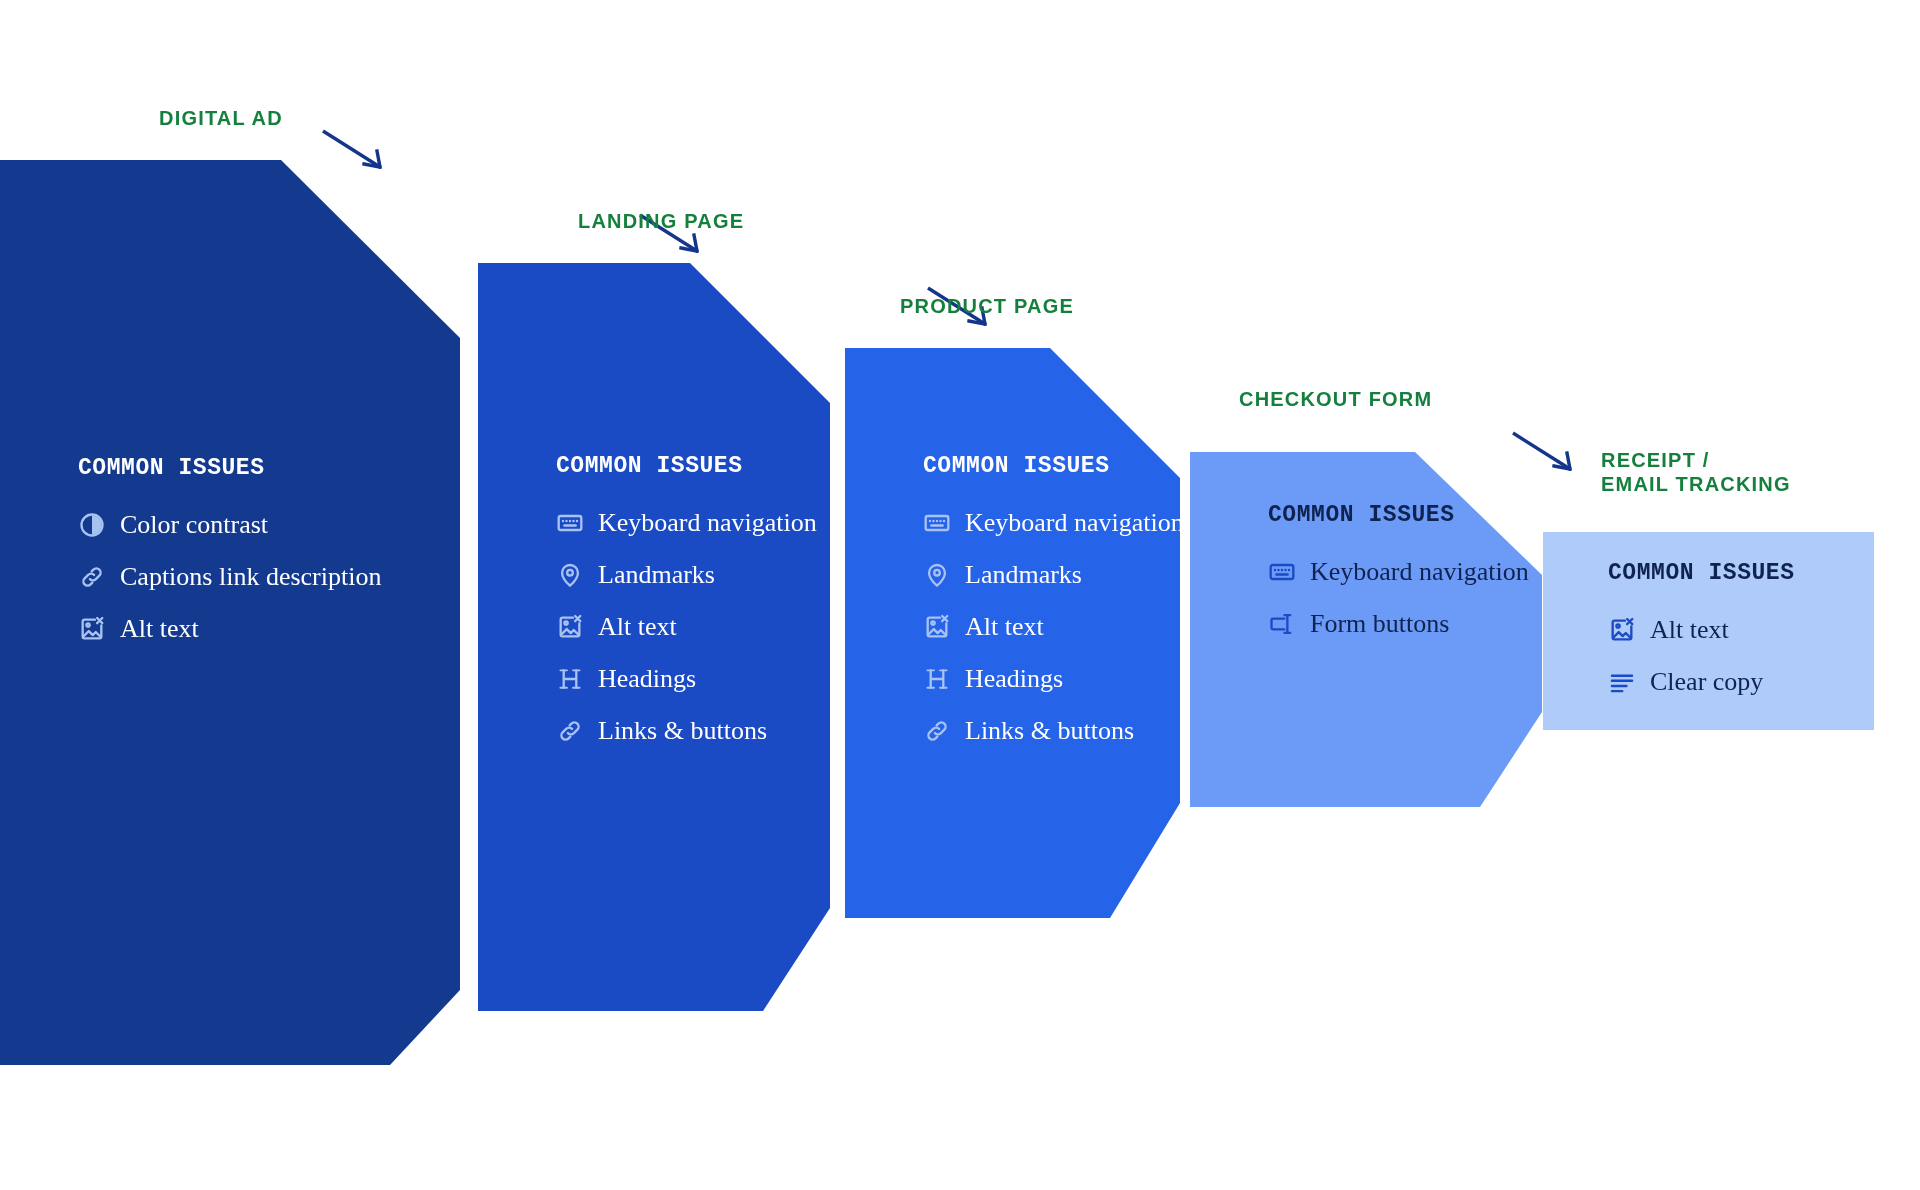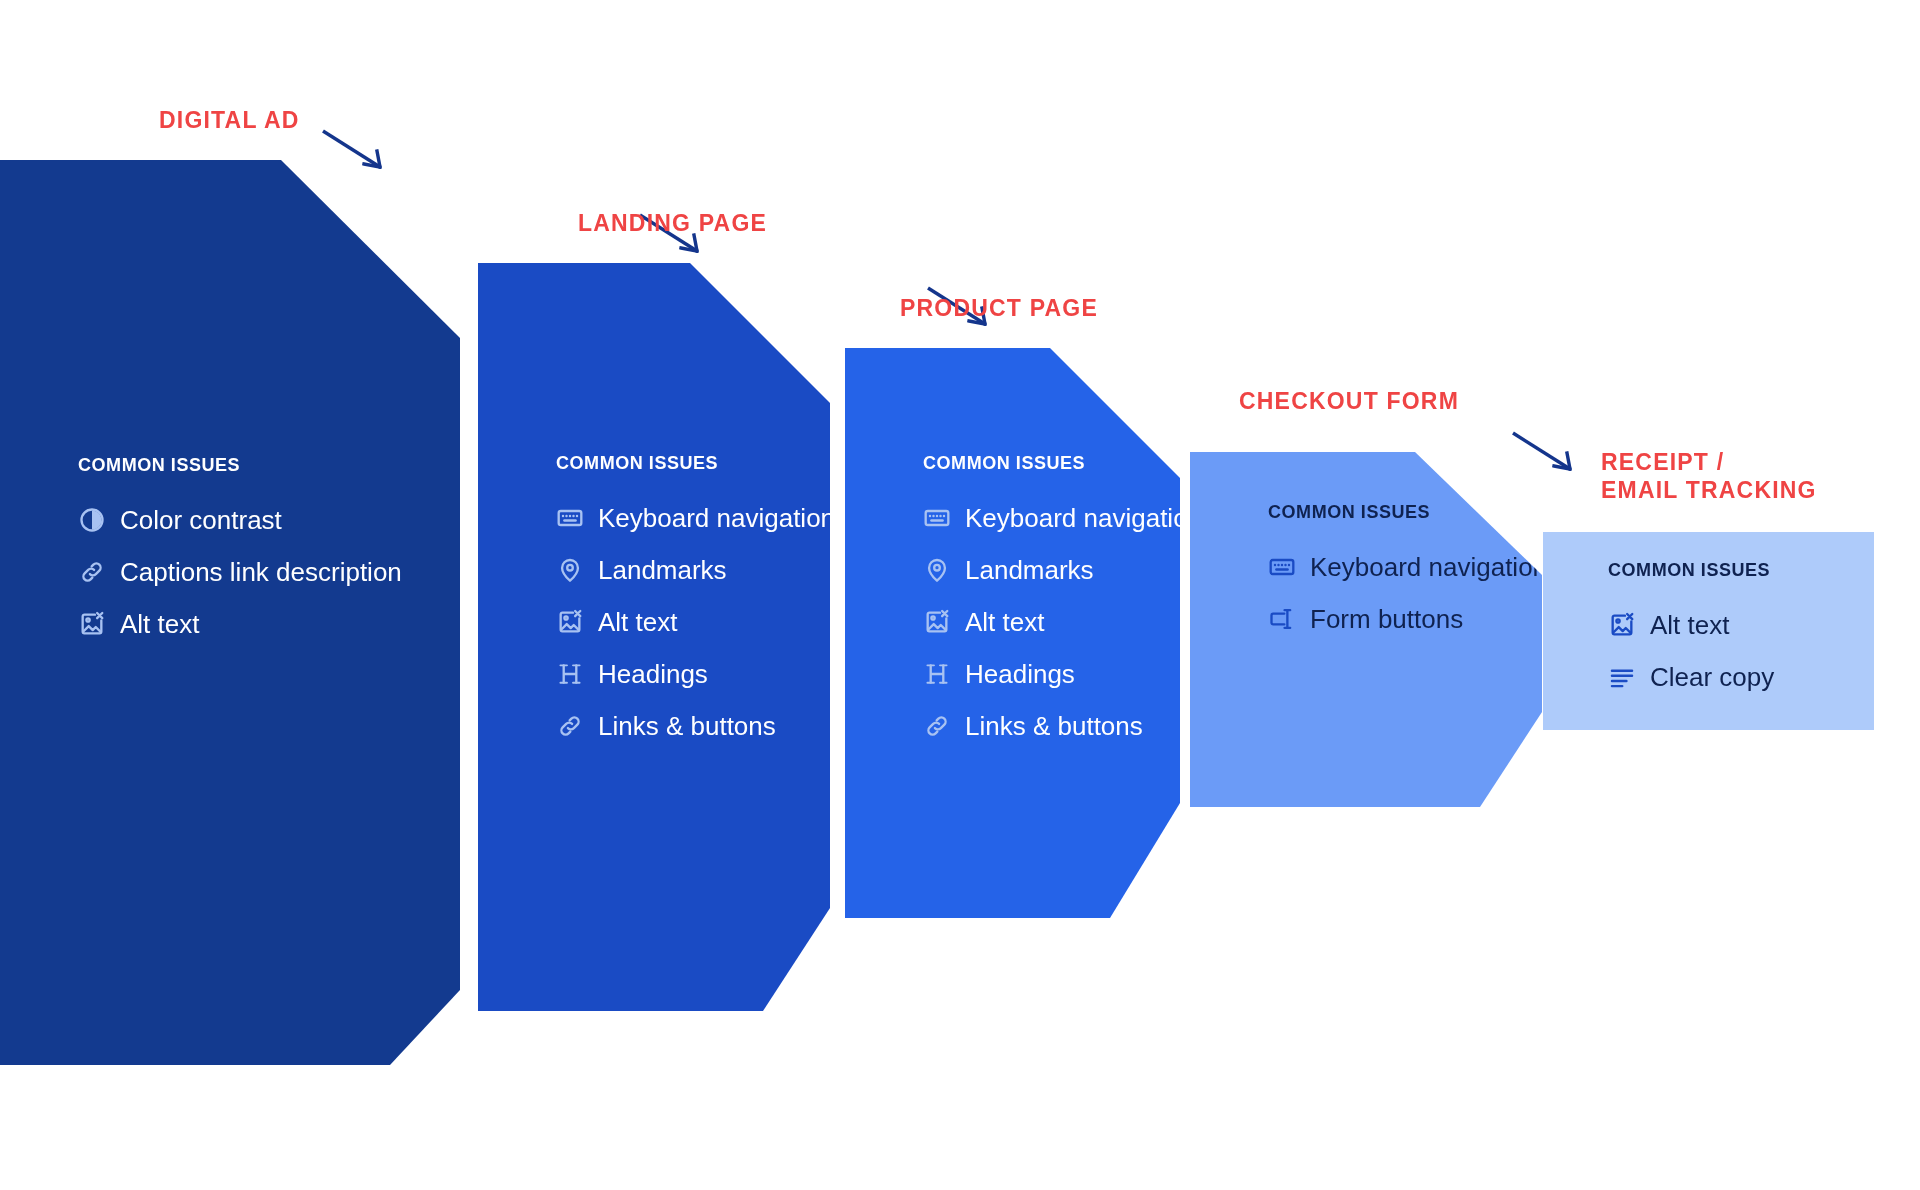--- a/index.html
+++ b/index.html
@@ -7,55 +7,57 @@
     width:1920px;height:1190px;
     background:#ffffff;
     font-family:"Liberation Sans","DejaVu Sans",sans-serif;
     overflow:hidden;
   }
   #stage{position:relative;width:1920px;height:1190px;}
 
   
   .stage-label{
     position:absolute;
-    font-size:23px;
+    font-size:20px;
     font-weight:bold;
     letter-spacing:1.2px;
-    color:#ef4444;
+    color:#15803d;
     line-height:1.22;
     white-space:pre-line;
   }
 
   
   .arrow{position:absolute;}
 
   
   .panel{
     position:absolute;
     box-sizing:border-box;
   }
   .panel .inner{
     position:absolute;
     left:78px;
   }
   .ci-title{
-    font-size:18px;
+    font-size:23px;
     font-weight:bold;
     letter-spacing:.55px;
     margin:0 0 18px 0;
     white-space:nowrap;
+    font-family:Liberation Mono, monospace;
   }
   .issue-list{list-style:none;margin:0;padding:0;}
   .issue{
     display:flex;
     align-items:center;
     gap:14px;
     height:52px;
     font-size:26px;
     white-space:nowrap;
+    font-family:Liberation Serif, serif;
   }
   .ico{
     width:28px;height:28px;
     flex:0 0 28px;
     display:block;
   }
   .ico svg{display:block;width:28px;height:28px;}
 
   
   .light .ci-title{color:#ffffff;}

